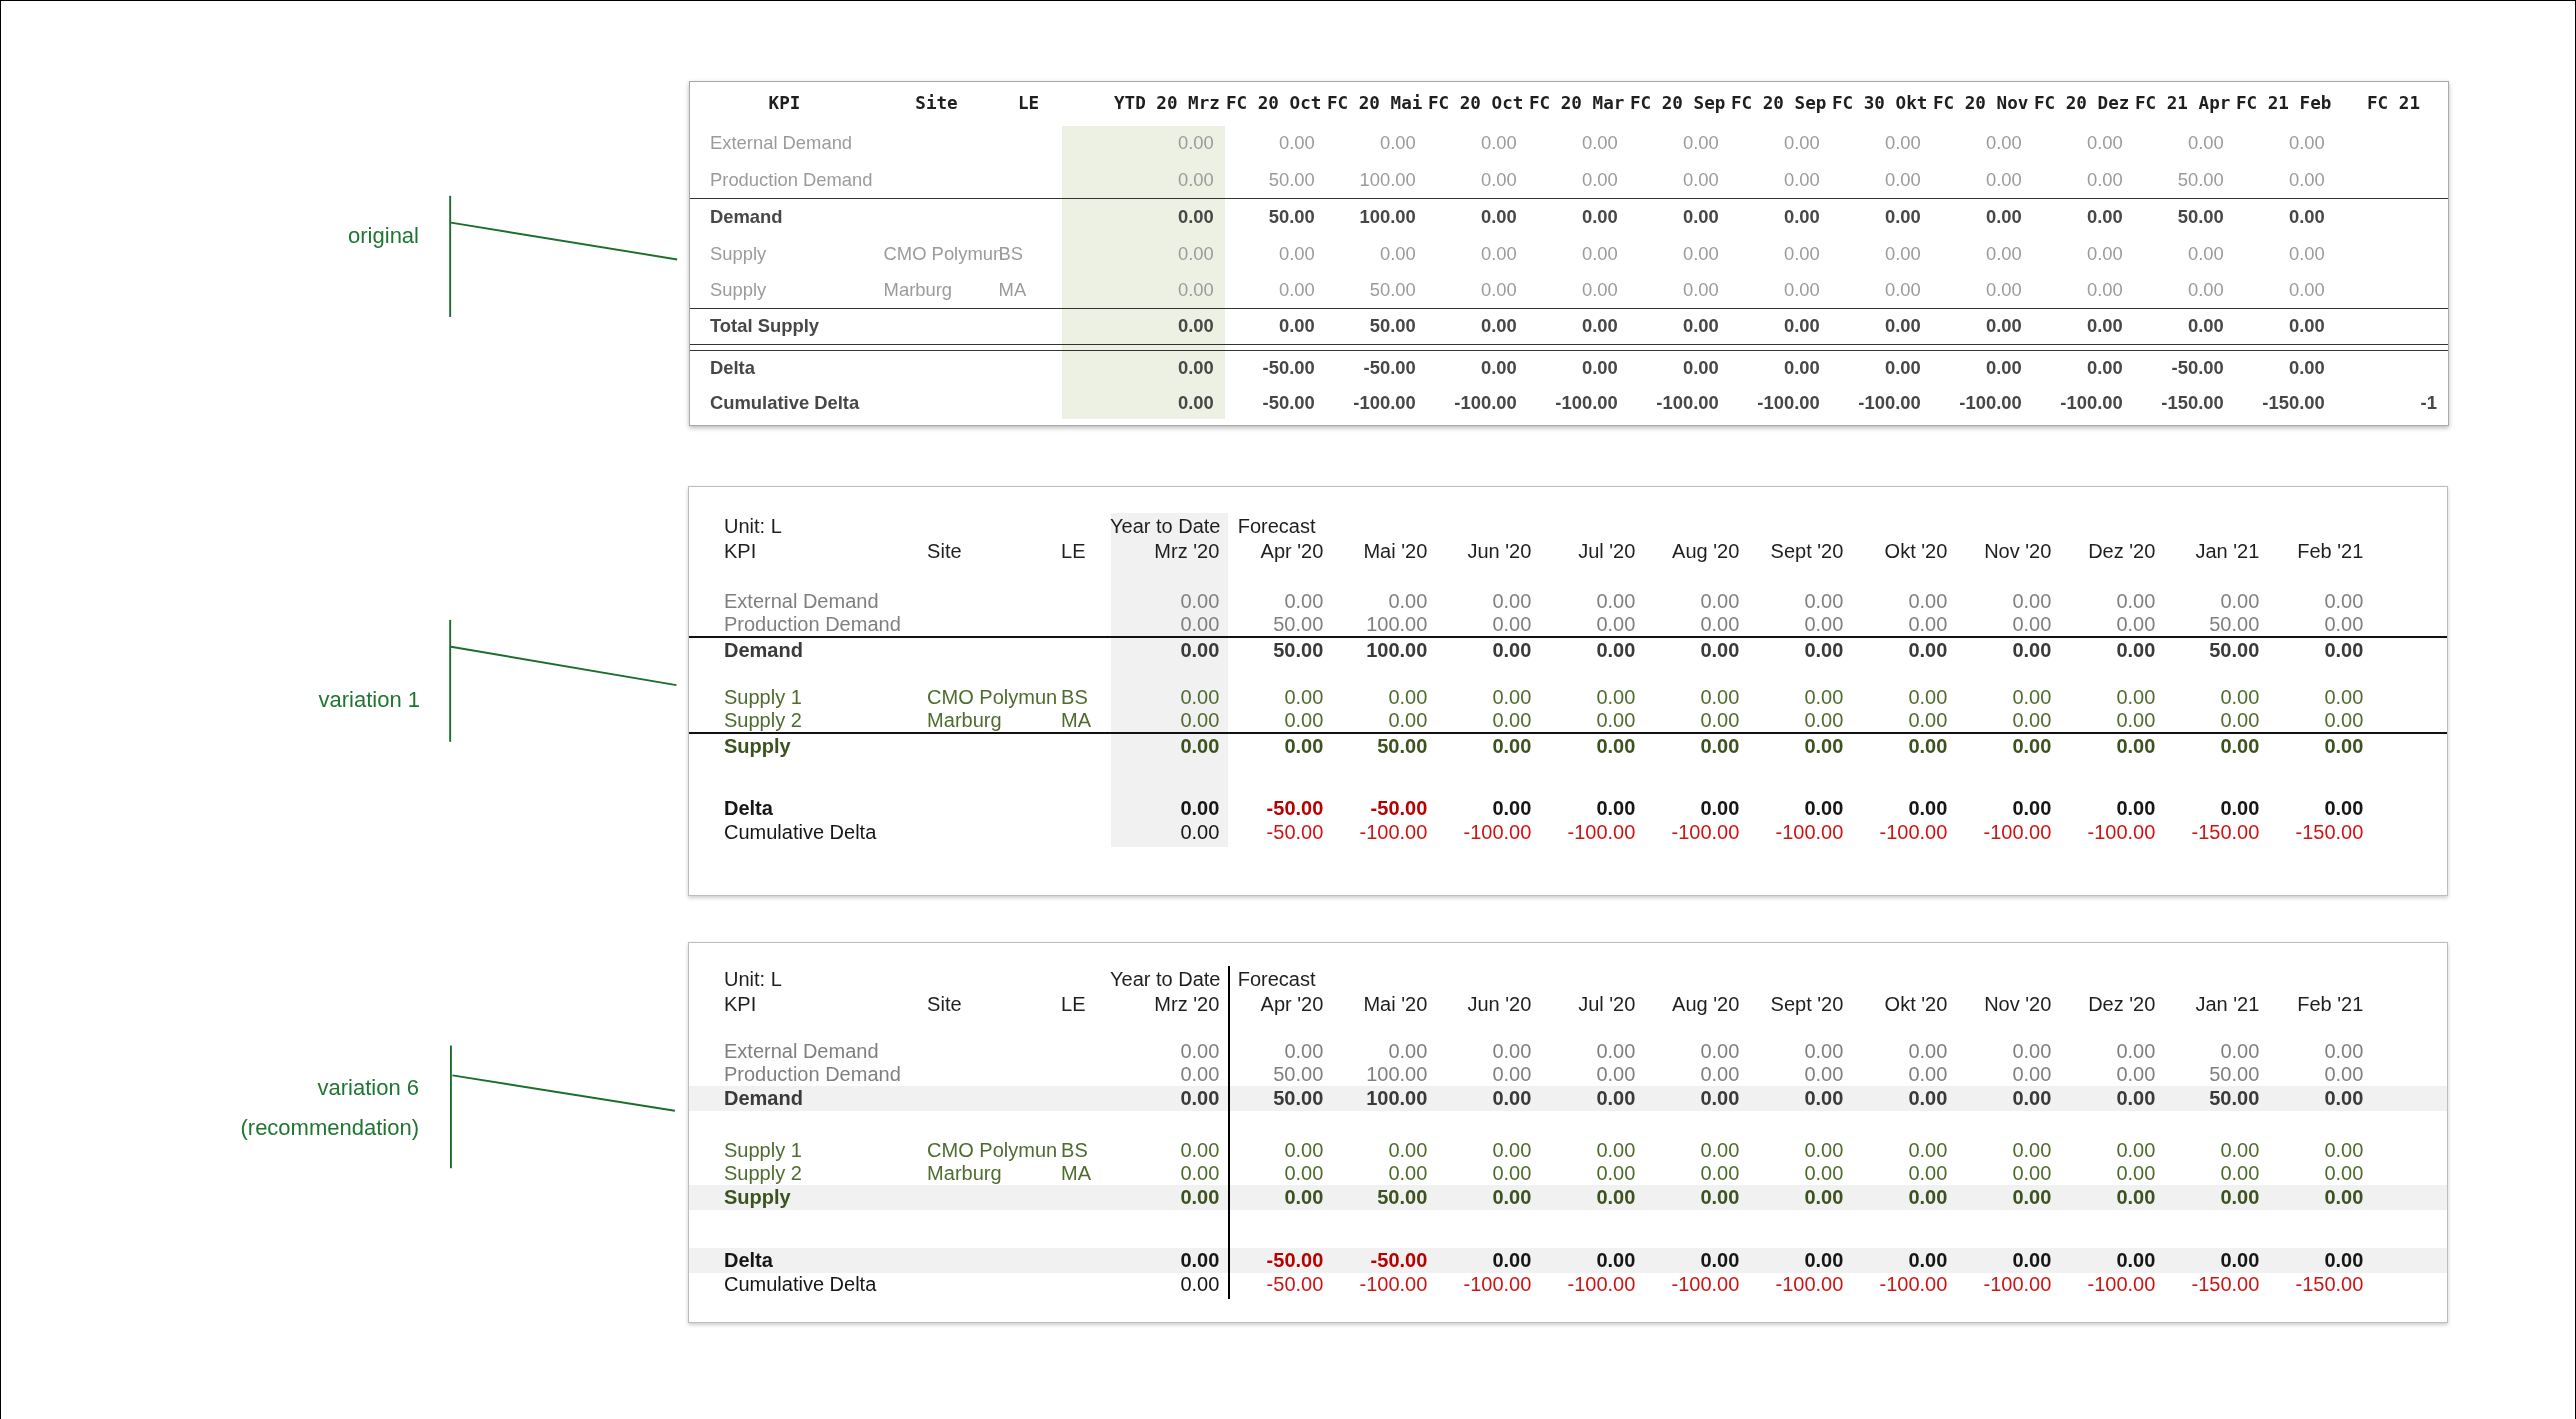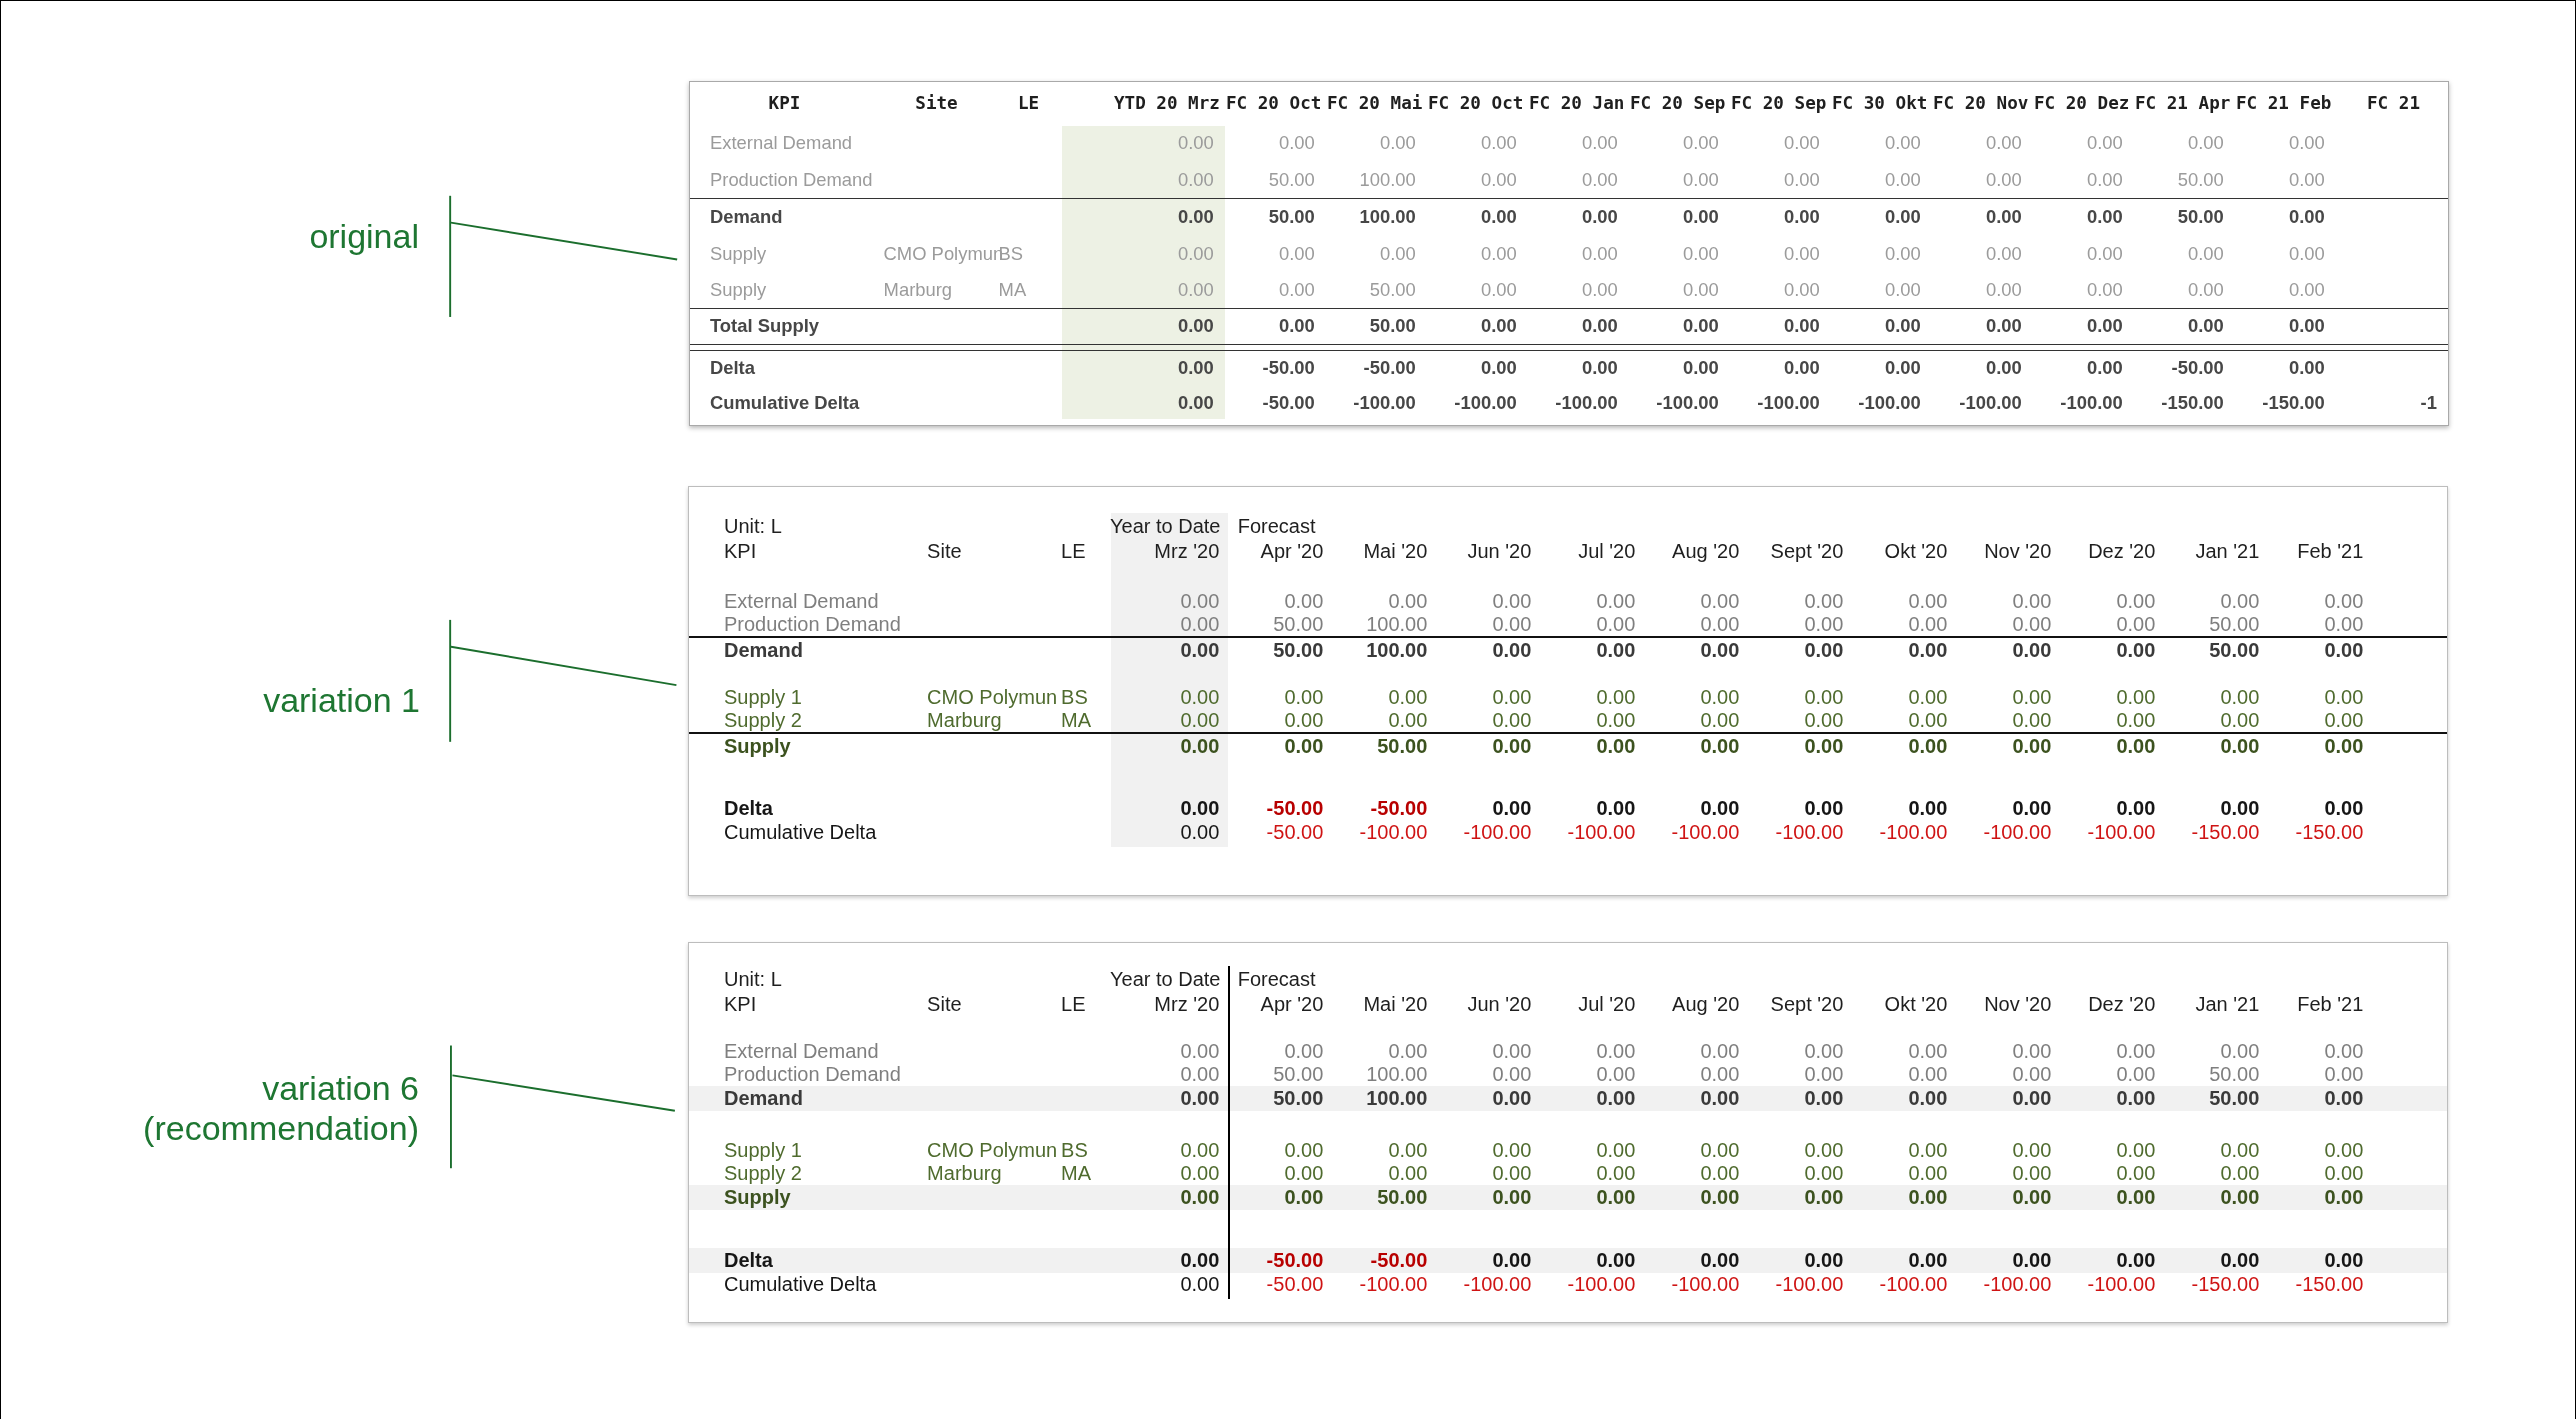--- a/index.html
+++ b/index.html
@@ -2,21 +2,21 @@
 <html style="font-size:12.3px"><head>
 <meta charset="utf-8">
 <style>
   html,body{margin:0;padding:0;background:#fff;}
   body{width:2576px;height:1420px;position:relative;overflow:hidden;
        font-family:"Liberation Sans",sans-serif;}
   .frame{position:absolute;inset:0;border:1.5px solid #000;pointer-events:none;z-index:5;}
   #bracket-layer{position:absolute;left:0;top:0;z-index:0;}
 
   
-  .anno-label{position:absolute;color:#1e7632;font-size:34px;line-height:40px;
+  .anno-label{position:absolute;color:#1e7632;font-size:22px;line-height:40px;
               text-align:right;white-space:nowrap;}
 
   
   .tbl{position:absolute;background:#fff;overflow:hidden;z-index:1;}
   #original-table{left:689px;top:81px;width:1758px;height:343px;
                   border:1.5px solid #a9a9a9;box-shadow:0 2.3px 4.6px rgba(0,0,0,.28);}
   #variation1-table{left:688px;top:486px;width:1758px;height:408px;
                   border:1.5px solid #bdbdbd;box-shadow:0 1.5px 3.8px rgba(0,0,0,.2);}
   #variation2-table{left:688px;top:942px;width:1758px;height:379px;
                   border:1.5px solid #bdbdbd;box-shadow:0 1.5px 3.8px rgba(0,0,0,.2);}
@@ -96,21 +96,21 @@
 <div class="tbl" id="original-table">
   <div class="ytd-band"></div>
 <div class="t1r t1-head" style="height: 43px;">
       <div class="c hc">KPI</div>
       <div class="c hc">Site</div>
       <div class="c hc">LE</div>
       <div class="c num">YTD 20 Mrz</div>
       <div class="c num">FC 20 Oct</div>
       <div class="c num">FC 20 Mai</div>
       <div class="c num">FC 20 Oct</div>
-      <div class="c num">FC 20 Jan</div>
+      <div class="c num">FC 20 Mar</div>
       <div class="c num">FC 20 Sep</div>
       <div class="c num">FC 20 Sep</div>
       <div class="c num">FC 30 Okt</div>
       <div class="c num">FC 20 Nov</div>
       <div class="c num">FC 20 Dez</div>
       <div class="c num">FC 21 Apr</div>
       <div class="c num">FC 21 Feb</div>
       <div class="c num fc21">FC 21</div>
     </div>
     <div class="t1r t1-body p" style="height: 37px;">

